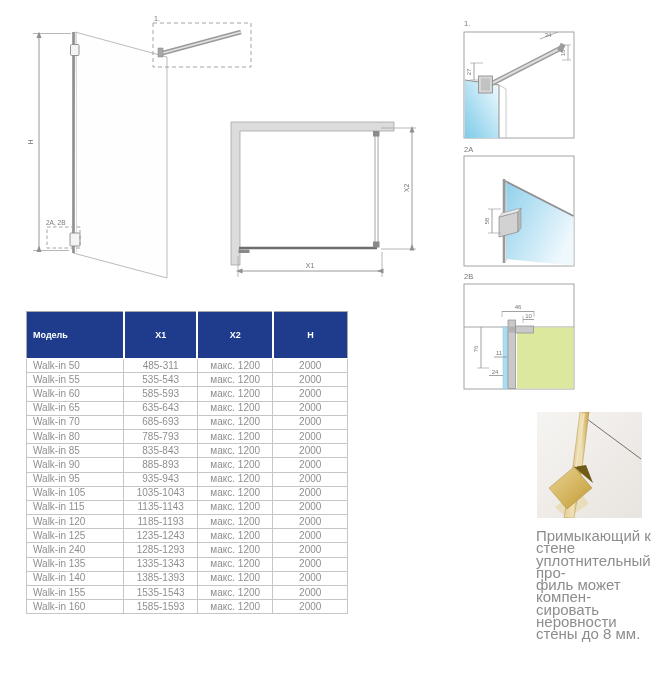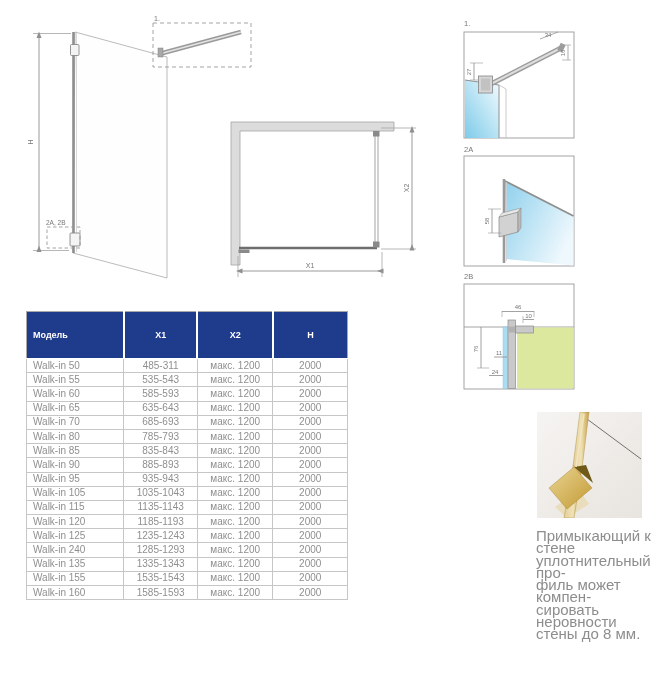--- a/index.html
+++ b/index.html
@@ -325,20 +325,26 @@
           <td class="c-num">макс. 1200</td>
           <td class="c-num">2000</td>
         </tr>
         <tr>
           <td class="c-model">Walk-in 135</td>
           <td class="c-num">1335-1343</td>
           <td class="c-num">макс. 1200</td>
           <td class="c-num">2000</td>
         </tr>
         <tr>
+          <td class="c-model">Walk-in 140</td>
+          <td class="c-num">1385-1393</td>
+          <td class="c-num">макс. 1200</td>
+          <td class="c-num">2000</td>
+        </tr>
+        <tr>
           <td class="c-model">Walk-in 155</td>
           <td class="c-num">1535-1543</td>
           <td class="c-num">макс. 1200</td>
           <td class="c-num">2000</td>
         </tr>
         <tr>
           <td class="c-model">Walk-in 160</td>
           <td class="c-num">1585-1593</td>
           <td class="c-num">макс. 1200</td>
           <td class="c-num">2000</td>

